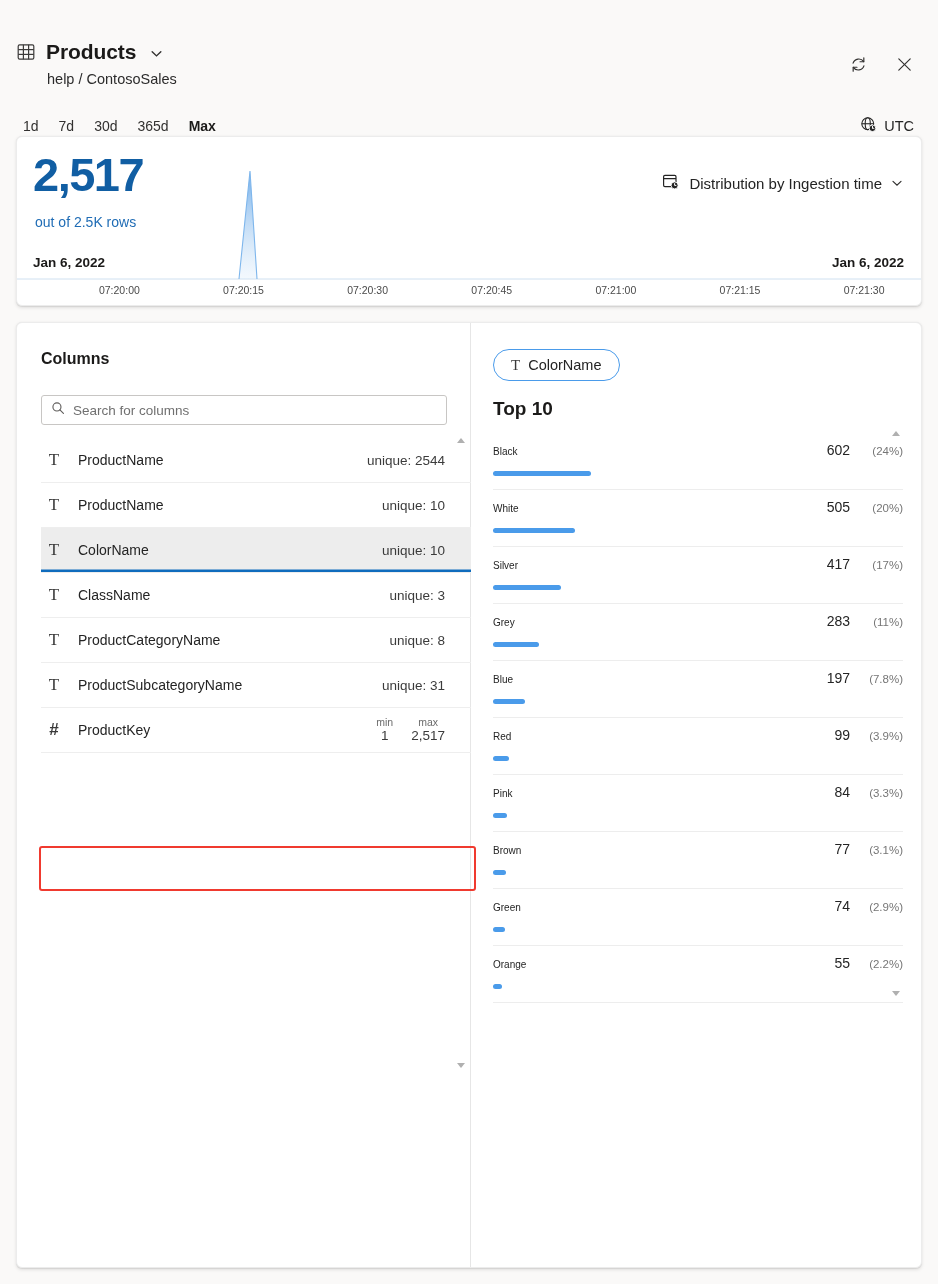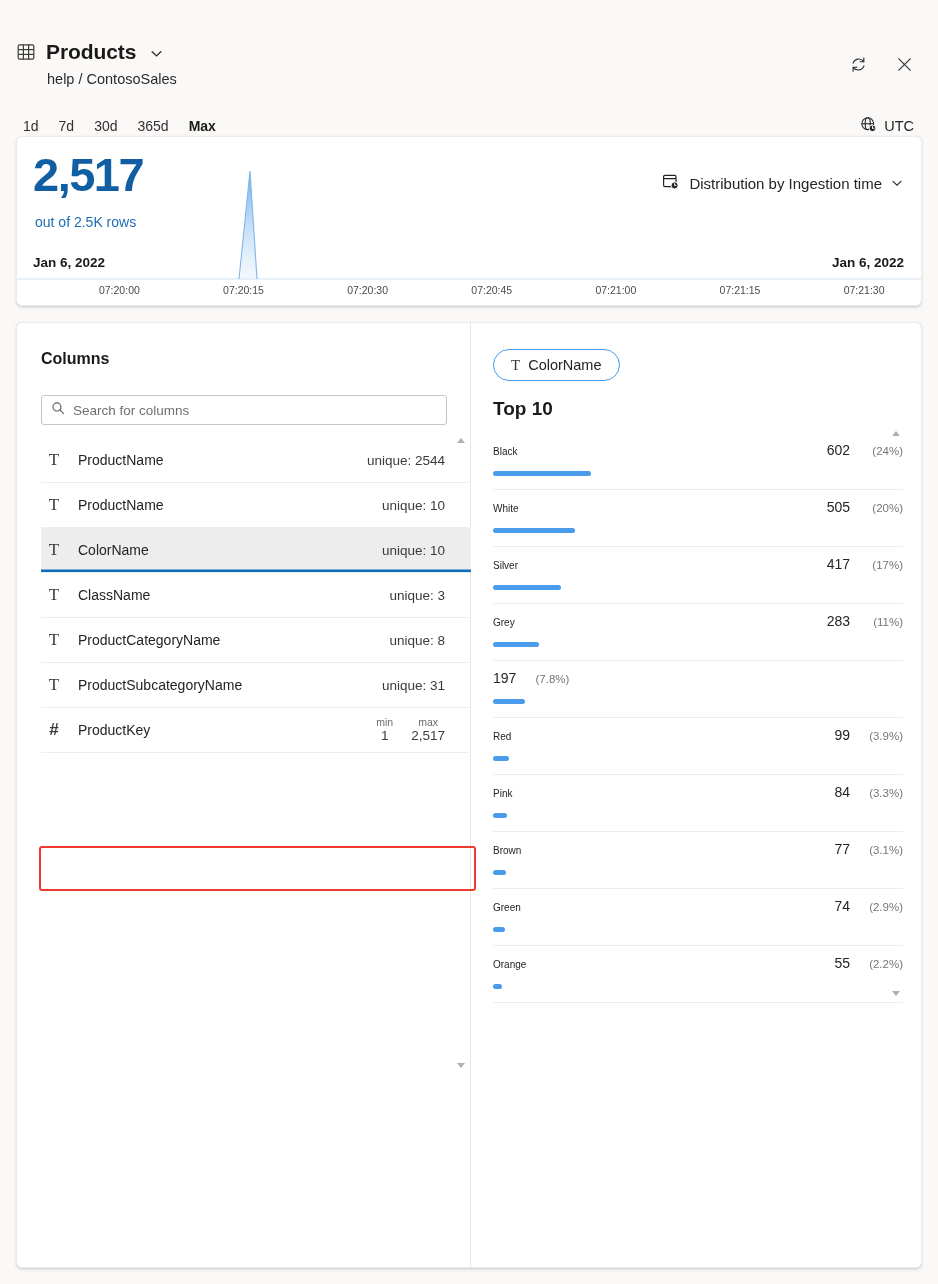--- a/index.html
+++ b/index.html
@@ -358,20 +358,21 @@
             <span class="val-count">283</span>
             <span class="val-pct">(11%)</span>
           </div>
           <div class="bar-track">
             <div class="bar-fill" style="width:11.3%"></div>
           </div>
         </div>
 
         <div class="val-row">
           <div class="val-head">
+            <span class="val-label">Blue</span>
             <span class="val-count">197</span>
             <span class="val-pct">(7.8%)</span>
           </div>
           <div class="bar-track">
             <div class="bar-fill" style="width:7.9%"></div>
           </div>
         </div>
 
         <div class="val-row">
           <div class="val-head">

